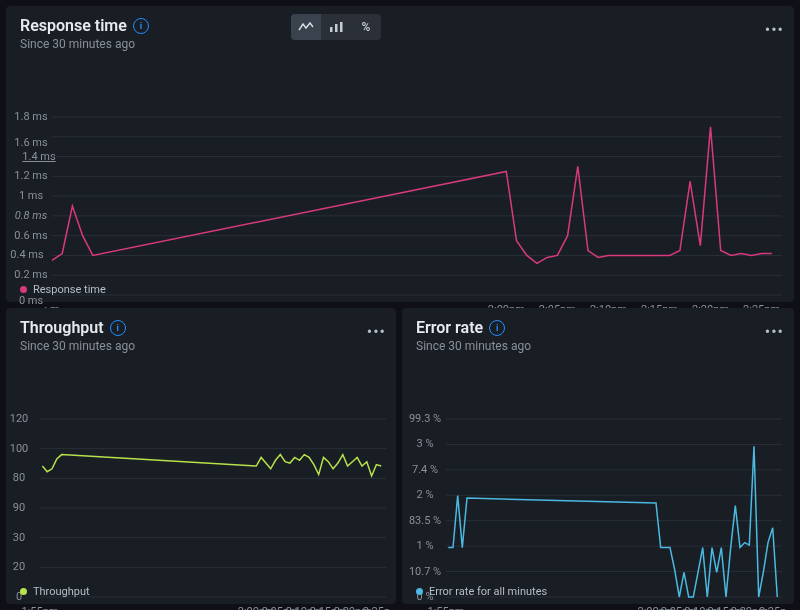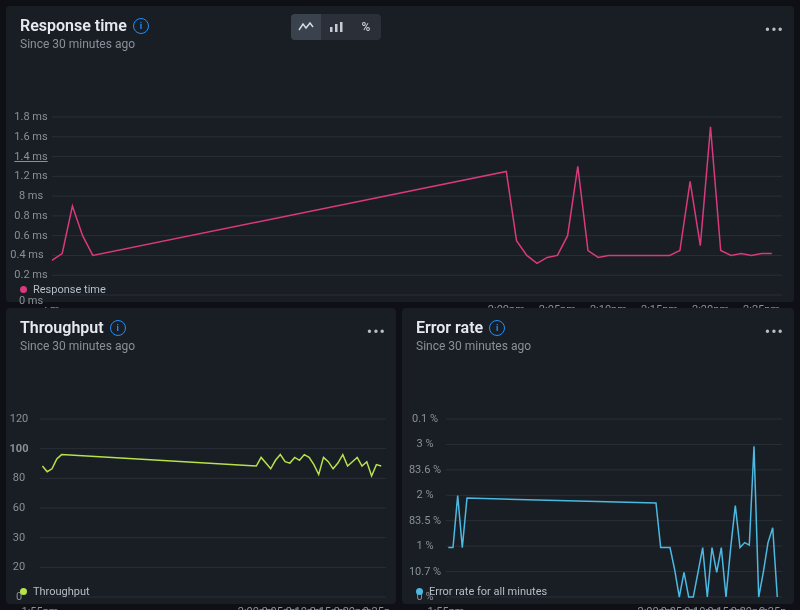--- a/index.html
+++ b/index.html
@@ -54,25 +54,25 @@
     <div class="tbtn">
           <span class="pct">%</span>
         </div>
   </div>
   <div class="menu-ico">•••</div>
   <div class="plot" id="plot-rt">
         <div class="ylab" style="left: 8px; top: 243px;">0 ms</div>
         <div class="ylab" style="left: 8px; top: 217.222px;">0.2 ms</div>
         <div class="ylab" style="left: 4px; top: 197.444px;">0.4 ms</div>
         <div class="ylab" style="left: 8px; top: 177.667px;">0.6 ms</div>
-        <div class="ylab" style="left: 8px; top: 157.889px;">0.8 ms</div>
-        <div class="ylab" style="left: 8px; top: 138.111px;">8 ms</div>
+        <div class="ylab" style="left: 8px; top: 157.889px; font-style: italic;">0.8 ms</div>
+        <div class="ylab" style="left: 8px; top: 138.111px;">1 ms</div>
         <div class="ylab" style="left: 8px; top: 118.333px;">1.2 ms</div>
-        <div class="ylab" style="left: 8px; top: 98.5556px; text-decoration: underline;">1.4 ms</div>
-        <div class="ylab" style="left: 8px; top: 79px;">1.6 ms</div>
+        <div class="ylab" style="left: 16px; top: 98.5556px; text-decoration: underline;">1.4 ms</div>
+        <div class="ylab" style="left: 8px; top: 85px;">1.6 ms</div>
         <div class="ylab" style="left: 8px; top: 59px;">1.8 ms</div>
         <div class="xlab" style="left: 46px; top: 252px;">&gt;m</div>
         <div class="xlab" style="left: 500.336px; top: 252px;">2:00pm</div>
         <div class="xlab" style="left: 551.385px; top: 252px;">2:05pm</div>
         <div class="xlab" style="left: 602.434px; top: 252px;">2:10pm</div>
         <div class="xlab" style="left: 653.483px; top: 252px;">2:15pm</div>
         <div class="xlab" style="left: 704.531px; top: 252px;">2:20pm</div>
         <div class="xlab" style="left: 755.58px; top: 252px;">2:25pm</div>
         <svg width="790" height="250" style="left: 0px; top: 0px;">
           <line x1="46" x2="776" y1="244" y2="244" class="grid-line"></line>
@@ -100,23 +100,23 @@
       <span>Throughput</span>
       <span class="info-ico">i</span>
     </div>
     <div class="sub">Since 30 minutes ago</div>
   </div>
   <div class="menu-ico">•••</div>
   <div class="plot" id="plot-tp">
         <div class="ylab" style="left: -4px; top: 237px;">0</div>
         <div class="ylab" style="left: -4px; top: 207.333px;">20</div>
         <div class="ylab" style="left: -4px; top: 177.667px;">30</div>
-        <div class="ylab" style="left: -4px; top: 148px;">60</div>
+        <div class="ylab" style="left: -4px; top: 148px;">90</div>
         <div class="ylab" style="left: -4px; top: 118.333px;">80</div>
-        <div class="ylab" style="left: -4px; top: 88.6667px; font-weight: bold;">100</div>
+        <div class="ylab" style="left: -4px; top: 88.6667px;">100</div>
         <div class="ylab" style="left: -4px; top: 59px;">120</div>
         <div class="xlab" style="left: 34px; top: 252px;">1:55pm</div>
         <div class="xlab" style="left: 250.25px; top: 252px;">2:00pm</div>
         <div class="xlab" style="left: 274.278px; top: 252px;">2:05pm</div>
         <div class="xlab" style="left: 298.306px; top: 252px;">2:10pm</div>
         <div class="xlab" style="left: 322.333px; top: 252px;">2:15pm</div>
         <div class="xlab" style="left: 346.361px; top: 252px;">2:20pm</div>
         <div class="xlab" style="left: 370.389px; top: 252px;">2:25p</div>
         <svg width="394" height="250" style="left: 0px; top: 0px;">
           <line x1="34" x2="380" y1="244" y2="244" class="grid-line"></line>
@@ -143,23 +143,23 @@
     </div>
     <div class="sub">Since 30 minutes ago</div>
   </div>
   <div class="menu-ico">•••</div>
   <div class="plot" id="plot-er">
         <div class="ylab" style="left: 6px; top: 237px;">0 %</div>
         <div class="ylab" style="left: 6px; top: 211.571px;">10.7 %</div>
         <div class="ylab" style="left: 6px; top: 186.143px;">1 %</div>
         <div class="ylab" style="left: 6px; top: 160.714px;">83.5 %</div>
         <div class="ylab" style="left: 6px; top: 135.286px;">2 %</div>
-        <div class="ylab" style="left: 6px; top: 109.857px;">83.6 %</div>
+        <div class="ylab" style="left: 6px; top: 109.857px;">7.4 %</div>
         <div class="ylab" style="left: 6px; top: 84.4286px;">3 %</div>
-        <div class="ylab" style="left: 6px; top: 59px;">0.1 %</div>
+        <div class="ylab" style="left: 6px; top: 59px;">99.3 %</div>
         <div class="xlab" style="left: 44px; top: 252px;">1:55pm</div>
         <div class="xlab" style="left: 254px; top: 252px;">2:00pm</div>
         <div class="xlab" style="left: 277.333px; top: 252px;">2:05pm</div>
         <div class="xlab" style="left: 300.667px; top: 252px;">2:10pm</div>
         <div class="xlab" style="left: 324px; top: 252px;">2:15pm</div>
         <div class="xlab" style="left: 347.333px; top: 252px;">2:20pm</div>
         <div class="xlab" style="left: 370.667px; top: 252px;">2:25p</div>
         <svg width="394" height="250" style="left: 0px; top: 0px;">
           <line x1="44" x2="380" y1="244" y2="244" class="grid-line"></line>
           <line x1="44" x2="380" y1="218.57142857142856" y2="218.57142857142856" class="grid-line"></line>

